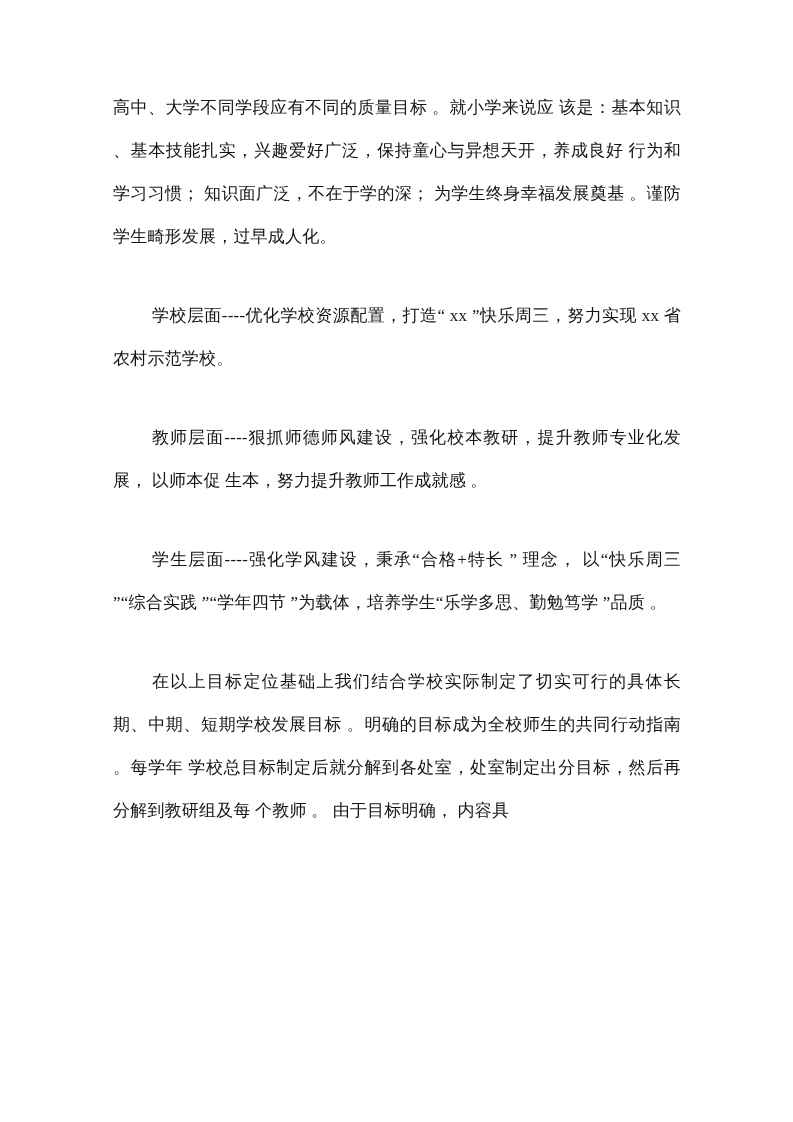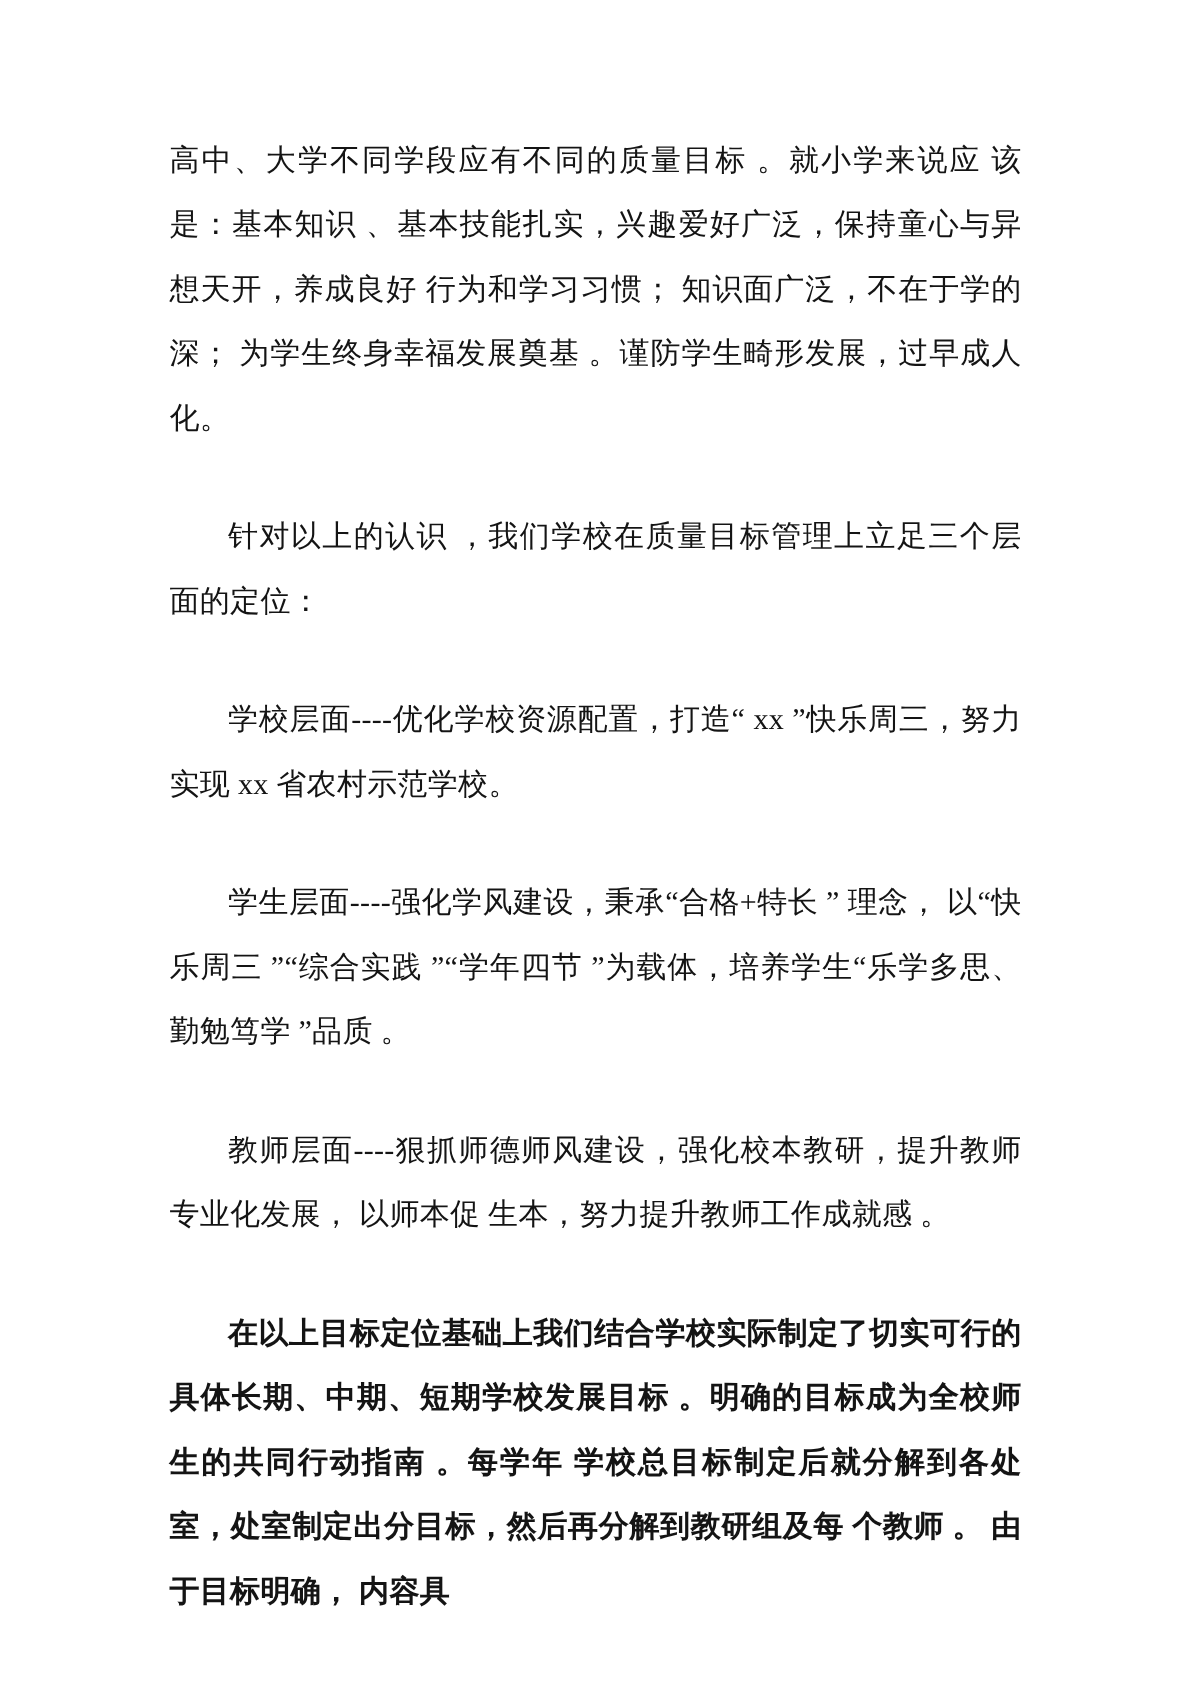--- a/index.html
+++ b/index.html
@@ -19,41 +19,39 @@
     overflow: hidden;
   }
   .content {
     position: absolute;
     left: 113px;
     top: 86px;
     width: 568px;
   }
   .para {
     margin: 0 0 36px 0;
-    font-size: 20px;
+    font-size: 17px;
     line-height: 43px;
     color: #141414;
     text-align: justify;
     text-justify: inter-ideograph;
     letter-spacing: 0.2px;
     word-break: break-all;
   }
   .para.indent {
     text-indent: 39px;
   }
   .para.last {
     margin-bottom: 0;
-    font-weight: bold;
   }
 </style>
 </head>
 <body>
 
 <div class="page">
   <div class="content">
     <p class="para">高中、大学不同学段应有不同的质量目标 。就小学来说应  该是：基本知识 、基本技能扎实，兴趣爱好广泛，保持童心与异想天开，养成良好  行为和学习习惯；  知识面广泛，不在于学的深；  为学生终身幸福发展奠基 。谨防学生畸形发展，过早成人化。</p>
-    <p class="para indent">针对以上的认识 ，我们学校在质量目标管理上立足三个层面的定位：</p>
     <p class="para indent">学校层面----优化学校资源配置，打造“ xx ”快乐周三，努力实现 xx 省农村示范学校。</p>
+    <p class="para indent">教师层面----狠抓师德师风建设，强化校本教研，提升教师专业化发展， 以师本促      生本，努力提升教师工作成就感 。</p>
     <p class="para indent">学生层面----强化学风建设，秉承“合格+特长 ” 理念， 以“快乐周三 ”“综合实践 ”“学年四节 ”为载体，培养学生“乐学多思、勤勉笃学 ”品质 。</p>
-    <p class="para indent">教师层面----狠抓师德师风建设，强化校本教研，提升教师专业化发展， 以师本促      生本，努力提升教师工作成就感 。</p>
     <p class="para indent last">在以上目标定位基础上我们结合学校实际制定了切实可行的具体长期、中期、短期学校发展目标 。明确的目标成为全校师生的共同行动指南 。每学年 学校总目标制定后就分解到各处室，处室制定出分目标，然后再分解到教研组及每 个教师 。 由于目标明确，  内容具</p>
   </div>
 </div>
 
 </body></html>

